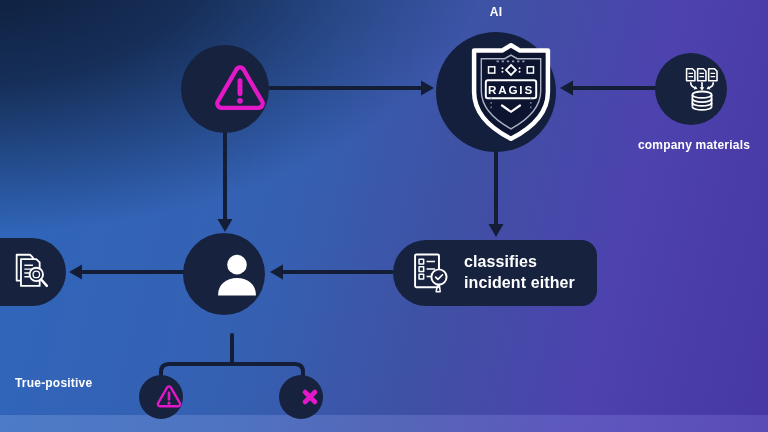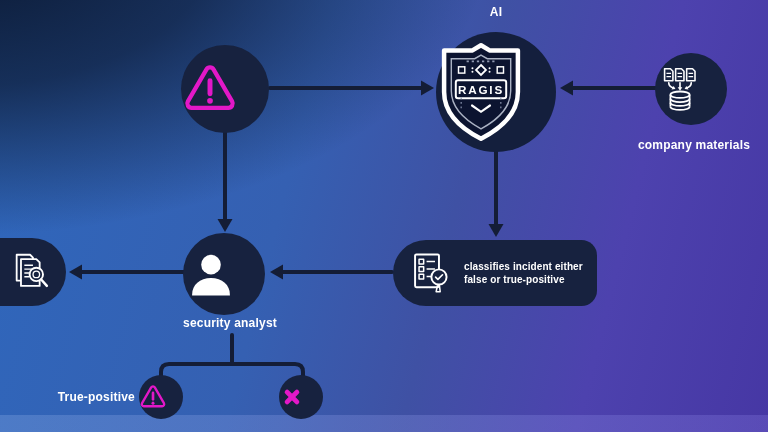--- a/index.html
+++ b/index.html
@@ -8,32 +8,32 @@
     font-family:"Liberation Sans",sans-serif;
     background:
       radial-gradient(120% 115% at -6% -12%, rgba(9,20,42,0.95) 0%, rgba(12,26,52,0.72) 28%, rgba(12,26,52,0) 58%),
       linear-gradient(104deg, #2f67bc 0%, #3560b2 38%, #3f51a4 58%, #4d42ae 78%, #4637a4 100%);
   }
   .bottom-strip{
     position:absolute;left:0;bottom:0;width:768px;height:17px;
     background:linear-gradient(90deg, rgba(136,170,228,0.32), rgba(140,128,230,0.28));
   }
   svg.connectors{position:absolute;left:0;top:0;z-index:1;}
-  .node{position:absolute;z-index:2;display:flex;align-items:center;justify-content:flex-start;}
+  .node{position:absolute;z-index:2;display:flex;align-items:center;justify-content:flex-end;}
   .circle{background:#17223F;border-radius:50%;}
   .lbl{
     position:absolute;z-index:3;color:#fff;font-weight:700;letter-spacing:.2px;
     font-size:12px;text-align:center;white-space:nowrap;
   }
   .class-box{
     position:absolute;z-index:2;left:393px;top:240px;width:204px;height:66px;
     background:#17223F;border-radius:34px 16px 16px 34px;
     display:flex;align-items:center;gap:10px;padding-left:15px;box-sizing:border-box;
   }
-  .class-text{color:#fff;font-weight:700;font-size:10px;line-height:1.3;letter-spacing:.1px;}
+  .class-text{color:#fff;font-weight:700;font-size:16px;line-height:1.3;letter-spacing:.1px;}
   .left-pill{
     position:absolute;z-index:2;left:-44px;top:238px;width:110px;height:68px;
     background:#17223F;border-radius:34px;display:flex;align-items:center;justify-content:flex-end;
     padding-right:11px;box-sizing:border-box;
   }
 </style>
 </head>
 <body>
 
 <div class="canvas">
@@ -54,22 +54,21 @@
       <polygon points="560,88 573,80.5 573,95.5"></polygon>
       <polygon points="496,237 488.5,224 503.5,224"></polygon>
       <polygon points="225,232 217.5,219 232.5,219"></polygon>
       <polygon points="270,272 283,264.5 283,279.5"></polygon>
       <polygon points="69,272 82,264.5 82,279.5"></polygon>
     </g>
   </svg>
 
   <div class="lbl" style="left:454px;top:5px;width:84px;">AI</div>
   <div class="lbl" style="left:614px;top:138px;width:160px;">company materials</div>
-  <div class="lbl" style="left:150px;top:316px;width:160px;">security analyst</div>
-  <div class="lbl" style="left:15px;top:390px;width:120px;text-align:right;">True-positive</div>
+  <div class="lbl" style="left:15px;top:376px;width:120px;text-align:left;">True-positive</div>
 
   <div class="node circle" style="left:181px;top:45px;width:88px;height:88px;">
     <svg width="58" height="52" viewBox="0 0 48 44">
       <path d="M20.9 5.6 L5.3 32.5 C3.9 34.9 5.6 37.9 8.4 37.9 L39.6 37.9 C42.4 37.9 44.1 34.9 42.7 32.5 L27.1 5.6 C25.7 3.2 22.3 3.2 20.9 5.6 Z" fill="none" stroke="#E318C8" stroke-width="3.6" stroke-linejoin="round"></path>
       <line x1="24" y1="15" x2="24" y2="26" stroke="#E318C8" stroke-width="4.2" stroke-linecap="round"></line>
       <circle cx="24" cy="32" r="2.4" fill="#E318C8"></circle>
     </svg>
   </div>
 
   <div class="node circle" style="left:436px;top:32px;width:120px;height:120px;background:#141F3D;">
@@ -136,21 +135,20 @@
         <rect x="12.5" y="19" width="5.2" height="5.2" stroke-width="1.7"></rect>
         <rect x="12.5" y="27.5" width="5.2" height="5.2" stroke-width="1.7"></rect>
         <path d="M21 13 h9.5 M21 21.5 h9.5 M21 30 h5" stroke-width="1.7"></path>
         <circle cx="35" cy="30.5" r="8.6" stroke-width="2.2" fill="#17223F"></circle>
         <path d="M31.2 30.6 l2.6 2.6 l5.2 -5.2" stroke-width="1.9" stroke-linecap="round"></path>
         <path d="M33.4 39.6 l-1.6 7.6 l4.6 0 l-0.9 -7.4" stroke-width="1.7"></path>
       </g>
     </svg>
     <div class="class-text">
       <div>classifies incident either</div>
-      <div>false or true-positive</div>
     </div>
   </div>
 
   <div class="left-pill">
     <svg width="46" height="48" viewBox="0 0 48 50">
       <g fill="none" stroke="#fff" stroke-linejoin="round">
         <path d="M8 7 h14 l3 3 v24 h-17 z" stroke-width="1.9"></path>
         <path d="M12.5 11.5 h16 l3.5 3.5 v24.5 h-19.5 z" stroke-width="1.9" fill="#17223F"></path>
         <path d="M16 18 h9 M16 22 h12 M16 26 h7 M16 30 h5" stroke-width="1.5"></path>
         <circle cx="28.5" cy="27.5" r="7" stroke-width="2" fill="#17223F"></circle>

